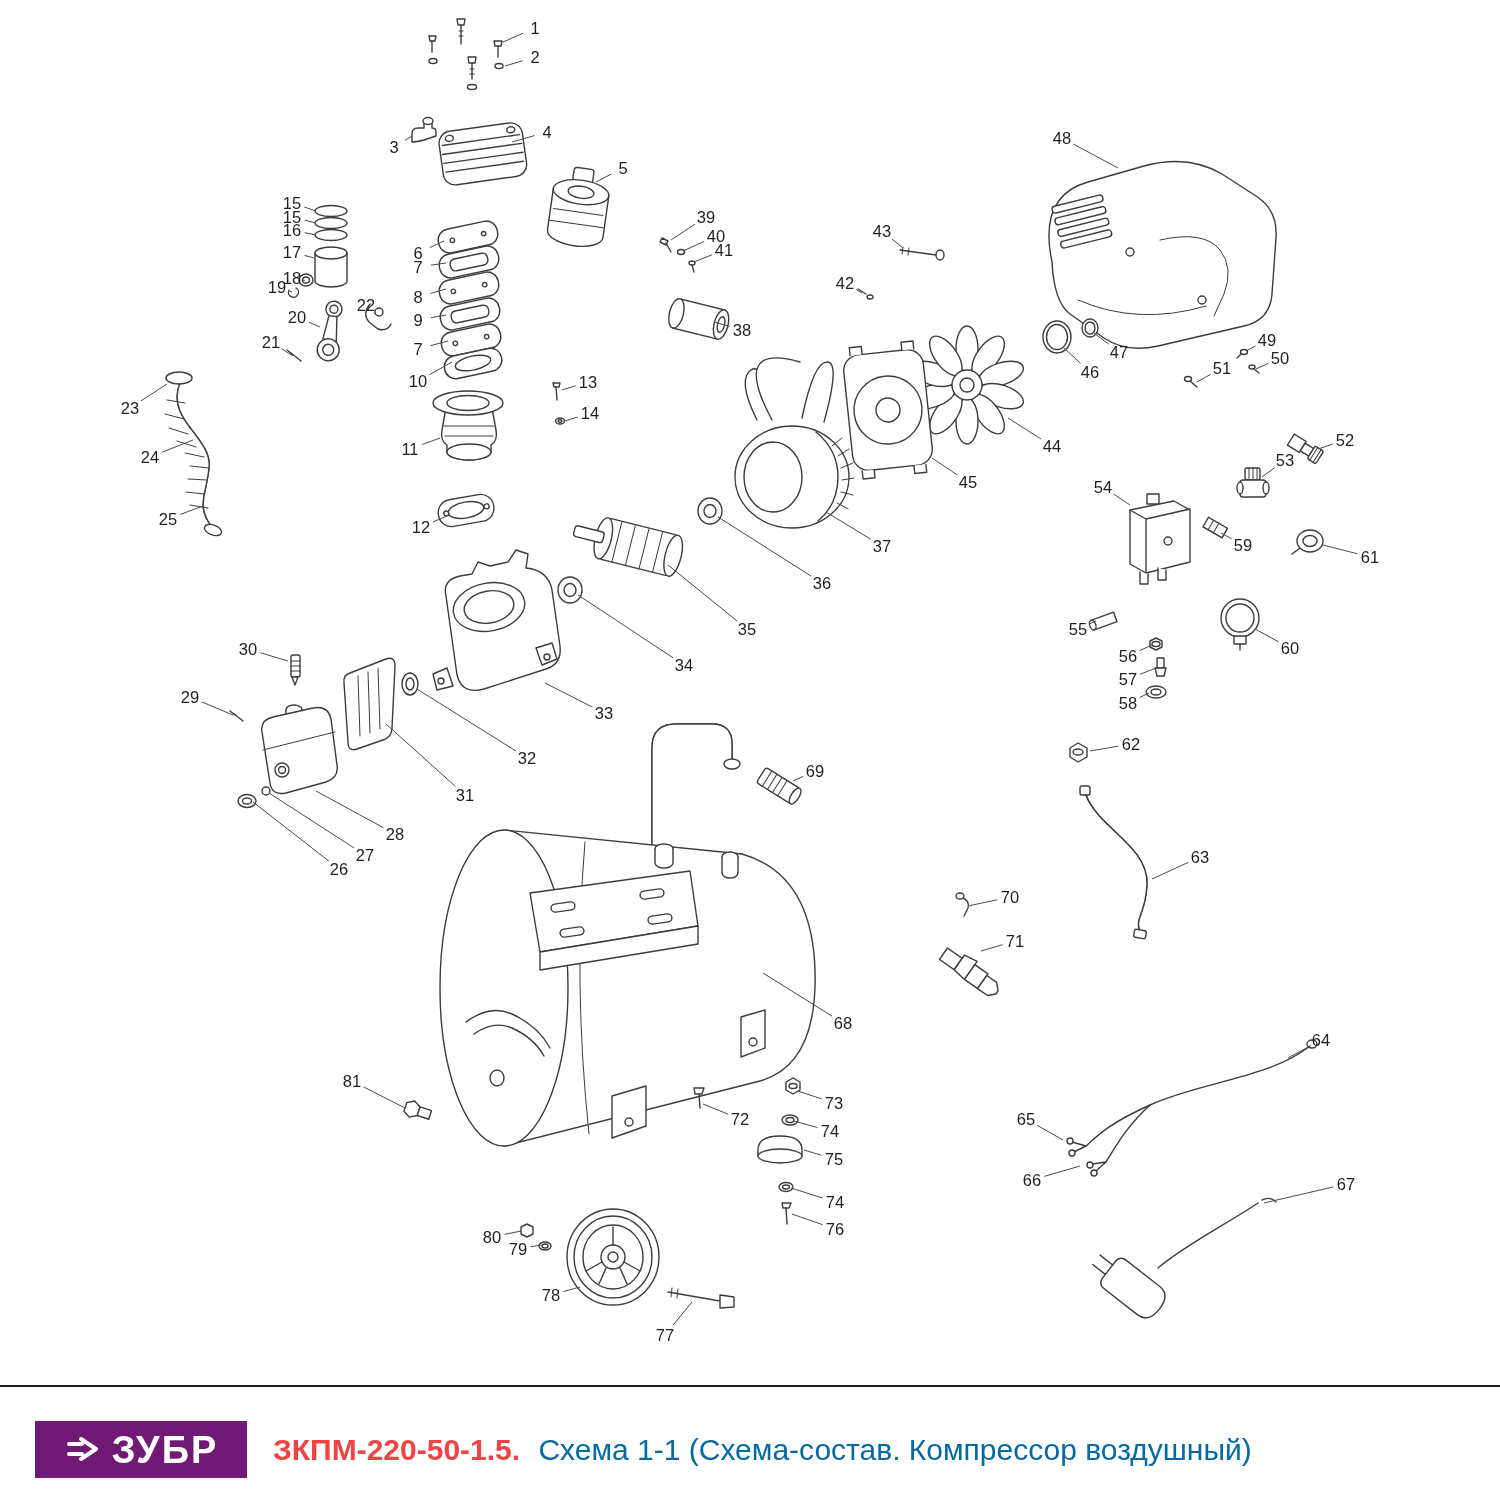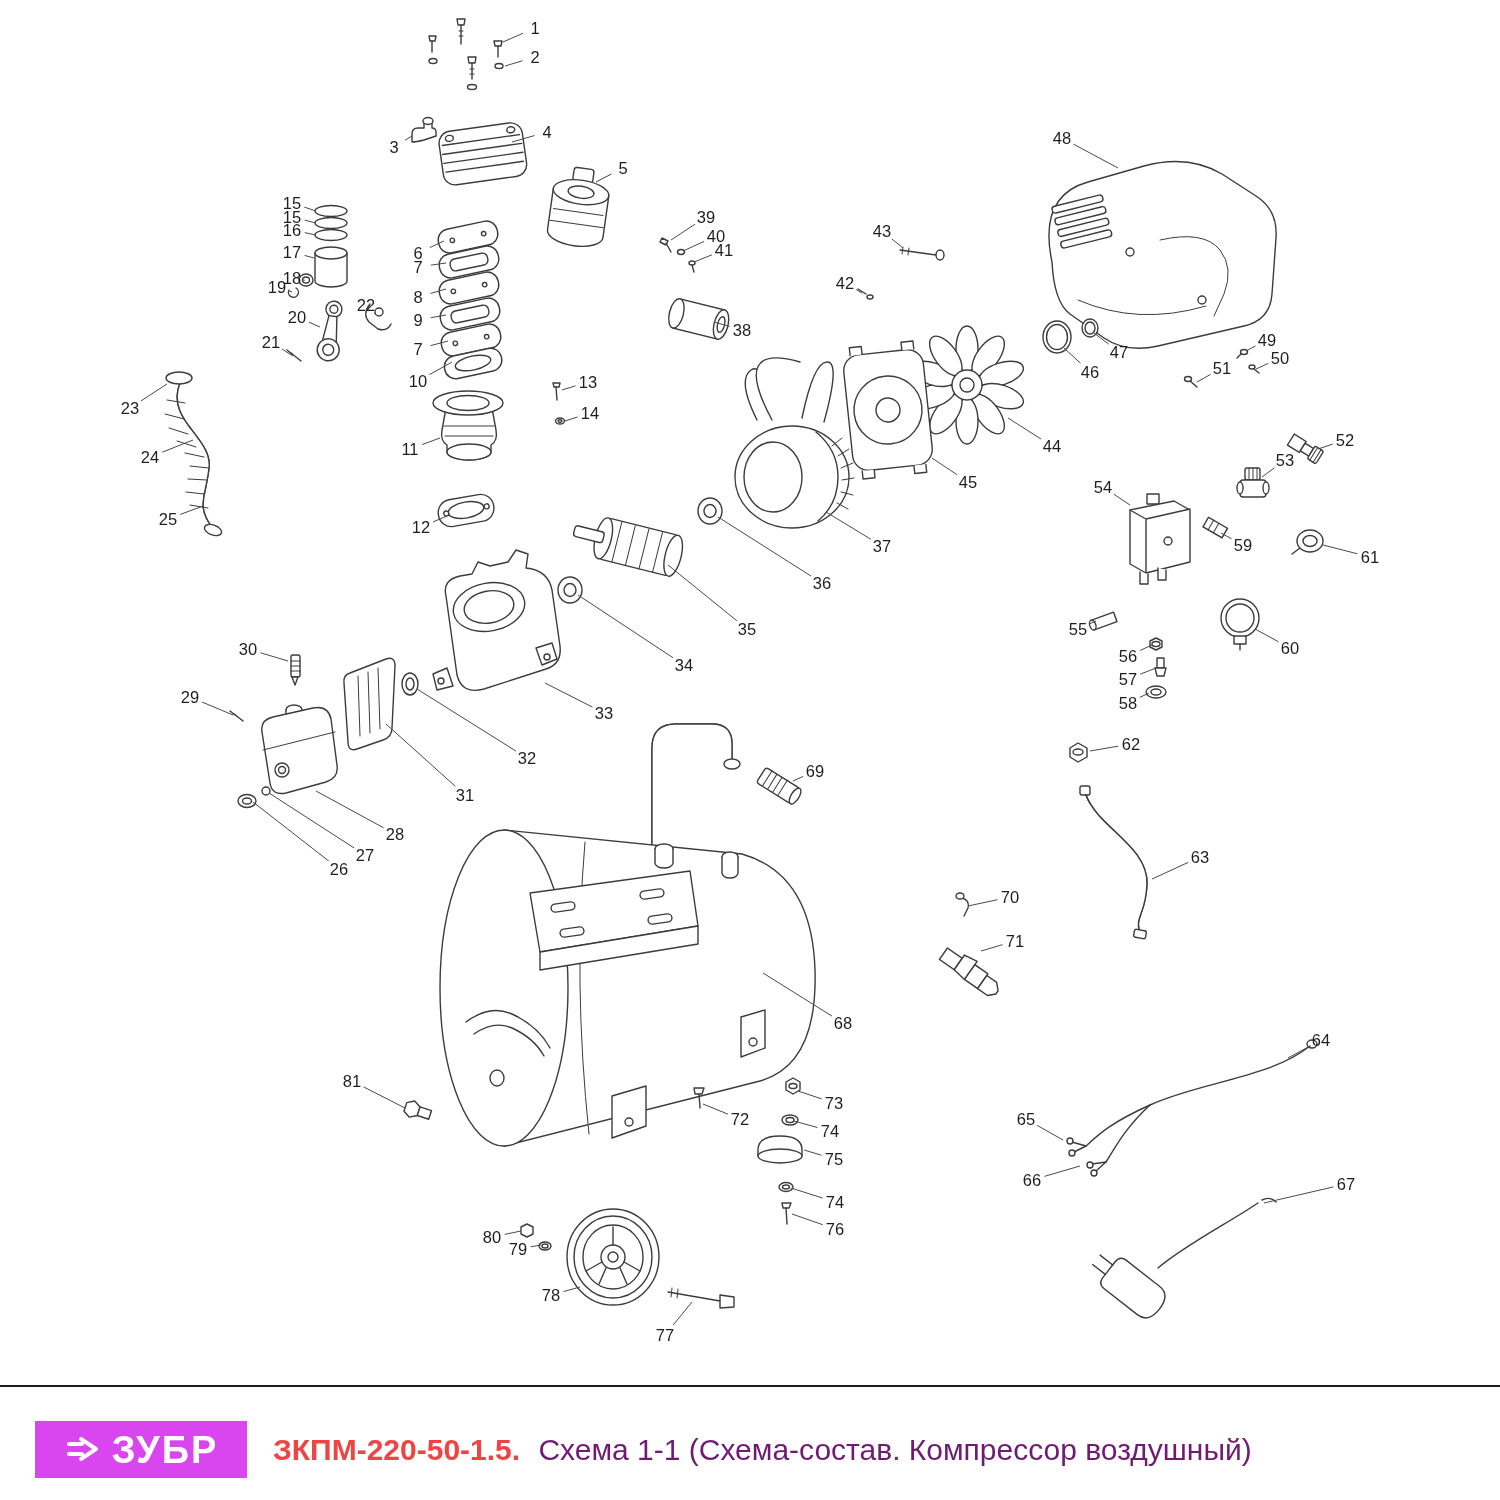--- a/index.html
+++ b/index.html
@@ -7,26 +7,26 @@
         font-family:"Liberation Sans",sans-serif;}
   #diagram-svg{position:absolute;left:0;top:0;}
   .art path,.art rect,.art ellipse,.art circle,.art line,.art polygon{
     stroke:#3c3c3c;stroke-width:1.4;fill:#fff;stroke-linecap:round;stroke-linejoin:round;}
   .art .thin{stroke-width:1;}
   .part-num{fill:#1f1f1f;font:16.5px "Liberation Sans",sans-serif;text-anchor:middle;}
   .leader{stroke:#4a4a4a;stroke-width:1;fill:none;}
   .footer{position:absolute;left:0;top:1385px;width:1500px;}
   .footer-rule{width:100%;height:2px;background:#1b1b1b;}
   .footer-content{display:flex;align-items:center;gap:26px;padding:34px 0 0 35px;}
-  .brand-badge{width:212px;height:57px;background:#d946ef;display:flex;align-items:center;
+  .brand-badge{width:212px;height:57px;background:#701a75;display:flex;align-items:center;
     justify-content:center;gap:10px;flex:0 0 auto;text-align:center;}
   .brand-text{color:#fff;font-size:38px;font-weight:bold;letter-spacing:2px;line-height:1;}
   .caption{font-size:30px;white-space:nowrap;}
   .model{font-weight:bold;color:#ef4444;}
-  .scheme{color:#701a75;margin-left:10px;font-weight:400;}
+  .scheme{color:#0369a1;margin-left:10px;font-weight:400;}
 </style>
 </head>
 <body>
 
 <div id="page">
 
 <svg id="diagram-svg" width="1500" height="1385" viewBox="0 0 1500 1385" xmlns="http://www.w3.org/2000/svg">
 
   <g class="art">
 

